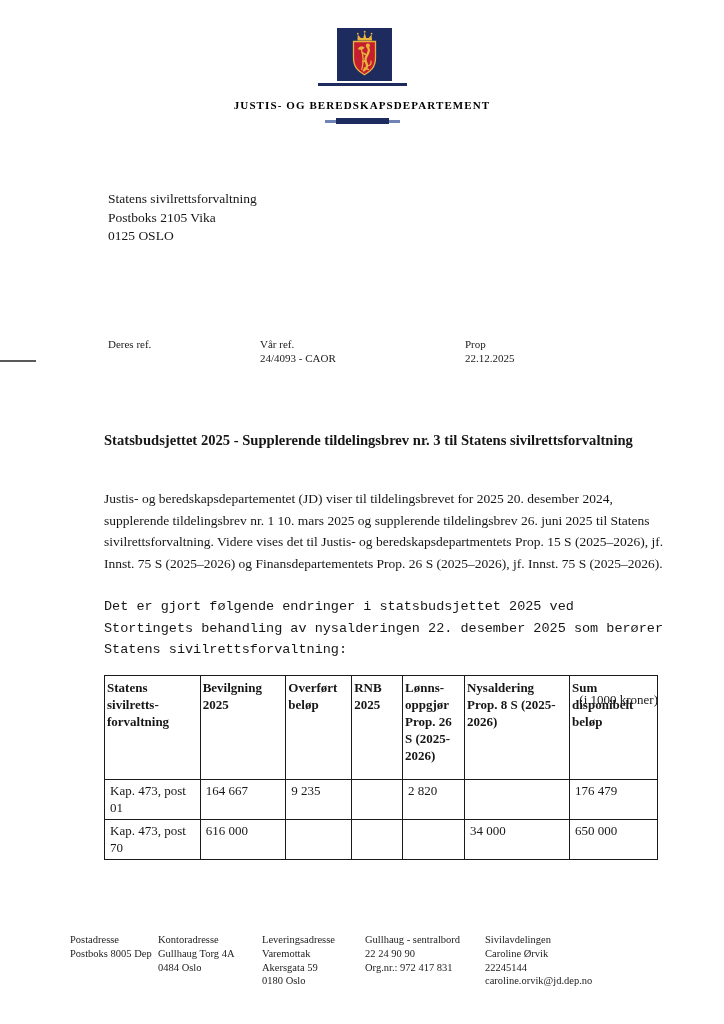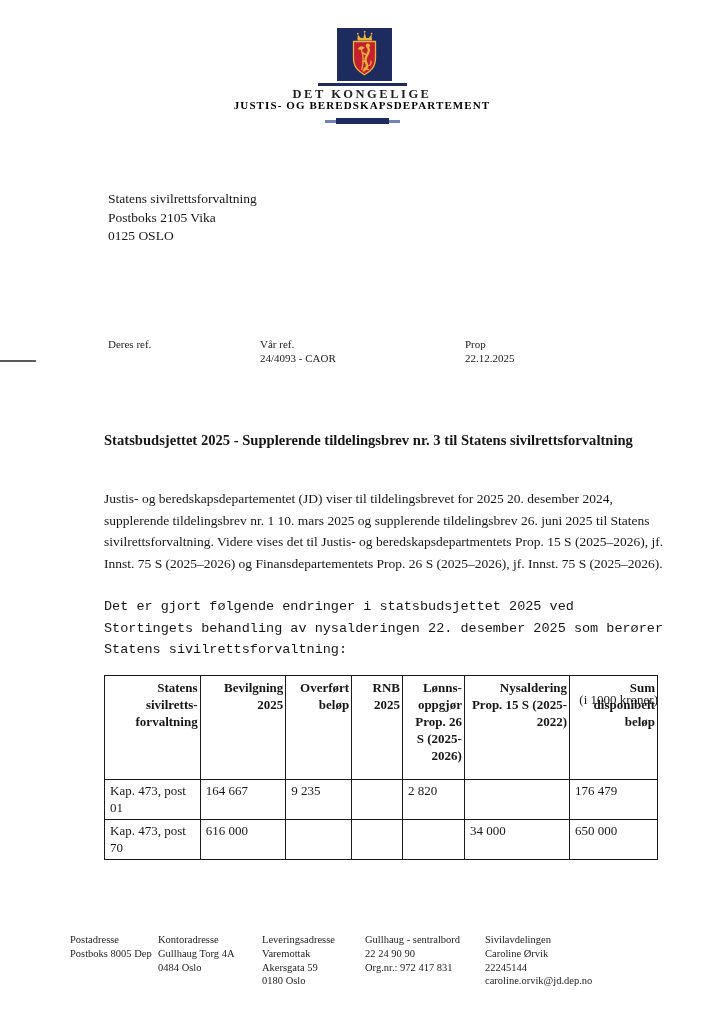--- a/index.html
+++ b/index.html
@@ -43,21 +43,21 @@
     border-collapse:collapse;table-layout:fixed;
     font-size:13px;
   }
   .budget-table th,.budget-table td{
     border:1px solid #1a1a1a;
     vertical-align:top;
     padding:2px 4px 3px 5px;
     line-height:17px;
     overflow:hidden;
   }
-  .budget-table th{font-weight:bold;text-align:right;padding:3px 2px;}
+  .budget-table th{font-weight:bold;text-align:left;padding:3px 2px;}
   .budget-table tr.hdr{height:104px;}
   .budget-table tr.body-row{height:36px;}
   .c0{width:17.3%;} .c1{width:15.5%;} .c2{width:11.9%;} .c3{width:9.2%;}
   .c4{width:11.2%;} .c5{width:19.0%;} .c6{width:15.9%;}
   
   .footer{position:absolute;left:0;top:933px;width:724px;font-size:10.5px;line-height:13.8px;color:#222;}
   .f-col{position:absolute;top:0;}
   .f0{left:70px;} .f1{left:158px;} .f2{left:262px;} .f3{left:365px;} .f4{left:485px;}
 </style>
 </head>
@@ -86,21 +86,20 @@
       <path d="M30.6 19 c2 2.2 1.4 4.4 0.3 6.6 c-1.5 3 -2.9 4.2 -2.4 7 c0.5 2.5 2 3.6 1.5 6 c-0.4 1.9 -1.8 3 -3.2 3.8" stroke-width="2.3"></path>
       <path d="M28.6 26.5 l-3.4 -1.8" stroke-width="1.5"></path>
       <path d="M28.9 32.5 l-3 1.2" stroke-width="1.5"></path>
       <path d="M27.3 40 l4 1.4" stroke-width="1.5"></path>
       <path d="M30.8 37.5 c2.6 0.2 3.8 -1.8 3.2 -4.4" stroke-width="1.2"></path>
     </g>
     <circle cx="30.9" cy="17.6" r="2.1" fill="#e9b43e"></circle>
   </svg>
 
   <div class="rule-top"></div>
-  <div class="royal-line">DET KONGELIGE</div>
   <div class="dept-line">JUSTIS- OG BEREDSKAPSDEPARTEMENT</div>
   <div class="rule-bottom-light"></div>
   <div class="rule-bottom-dark"></div>
 
   <div class="recipient">
     <div>Statens sivilrettsforvaltning</div>
     <div>Postboks 2105 Vika</div>
     <div>0125 OSLO</div>
   </div>
 
@@ -136,21 +135,21 @@
         <col class="c5">
         <col class="c6">
     </colgroup>
     <tbody>
         <tr class="hdr">
       <th>Statens sivilretts-forvaltning</th>
       <th>Bevilgning 2025</th>
       <th>Overført beløp</th>
       <th>RNB 2025</th>
       <th>Lønns-oppgjør Prop. 26 S (2025-2026)</th>
-      <th>Nysaldering Prop. 15 S (2025-2022)</th>
+      <th>Nysaldering Prop. 8 S (2025-2026)</th>
       <th>Sum disponibelt beløp</th>
     </tr>
     <tr class="body-row">
       <td>Kap. 473, post 01</td>
       <td>164 667</td>
       <td>9 235</td>
       <td></td>
       <td>2 820</td>
       <td></td>
       <td>176 479</td>

